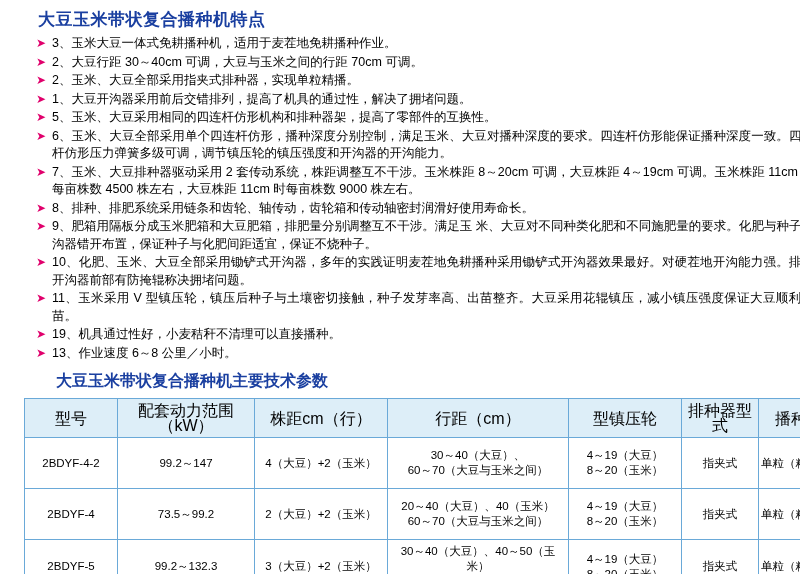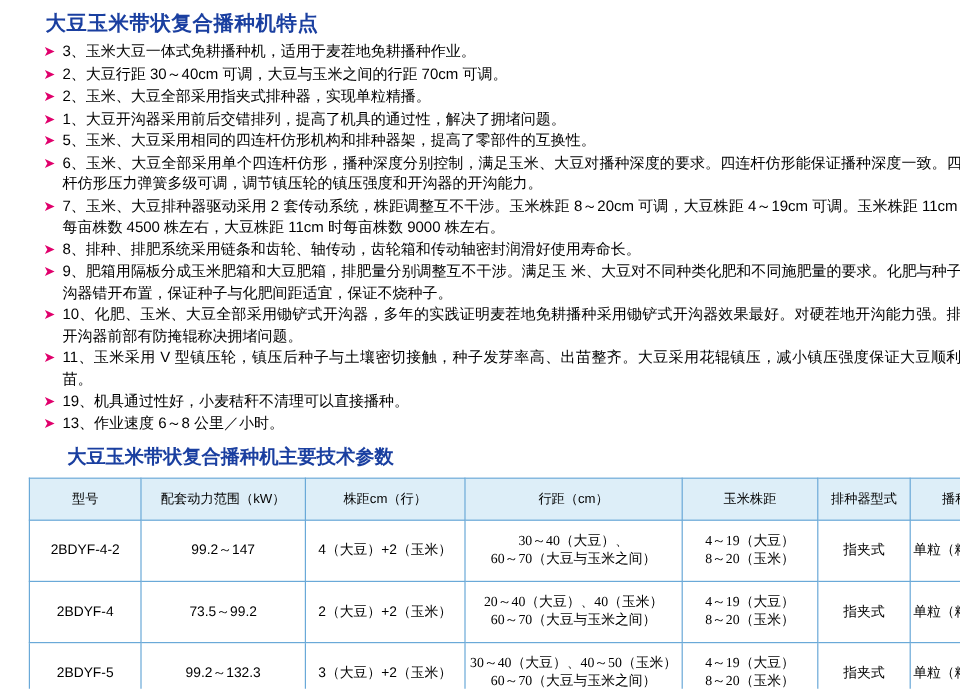--- a/index.html
+++ b/index.html
@@ -70,35 +70,35 @@
     text-align: center;
     vertical-align: middle;
     font-size: 11.5px;
     line-height: 15px;
     padding: 4px 2px;
     color: #000;
   }
   table.spec thead th {
     background: #ddeef8;
     font-weight: normal;
-    font-size: 11px;
+    font-size: 16px;
     height: 26px;
   }
   table.spec tbody td {
     background: #ffffff;
     height: 42px;
   }
   .col-model { width: 88px; }
   .col-power { width: 132px; }
   .col-rows { width: 128px; }
   .col-spacing { width: 176px; }
   .col-plant { width: 108px; }
   .col-type { width: 72px; }
   .col-method { width: 92px; }
-  .cell-multiline { white-space: pre-line; font-family: Liberation Serif, serif; }
+  .cell-multiline { white-space: pre-line; }
 </style>
 </head>
 <body>
 
 <div class="page">
 
   <div class="title">大豆玉米带状复合播种机特点</div>
 
   <div class="bullets">
     <div class="bullet-row">
@@ -157,21 +157,21 @@
 
   <div class="subtitle">大豆玉米带状复合播种机主要技术参数</div>
 
   <table class="spec">
     <thead>
       <tr>
         <th class="col-model">型号</th>
         <th class="col-power">配套动力范围（kW）</th>
         <th class="col-rows">株距cm（行）</th>
         <th class="col-spacing">行距（cm）</th>
-        <th class="col-plant">玉米株距</th>
+        <th class="col-plant">型镇压轮</th>
         <th class="col-type">排种器型式</th>
         <th class="col-method">播种方式</th>
       </tr>
     </thead>
     <tbody>
       <tr>
         <td>2BDYF-4-2</td>
         <td>99.2～147</td>
         <td>4（大豆）+2（玉米）</td>
         <td class="cell-multiline">30～40（大豆）、

